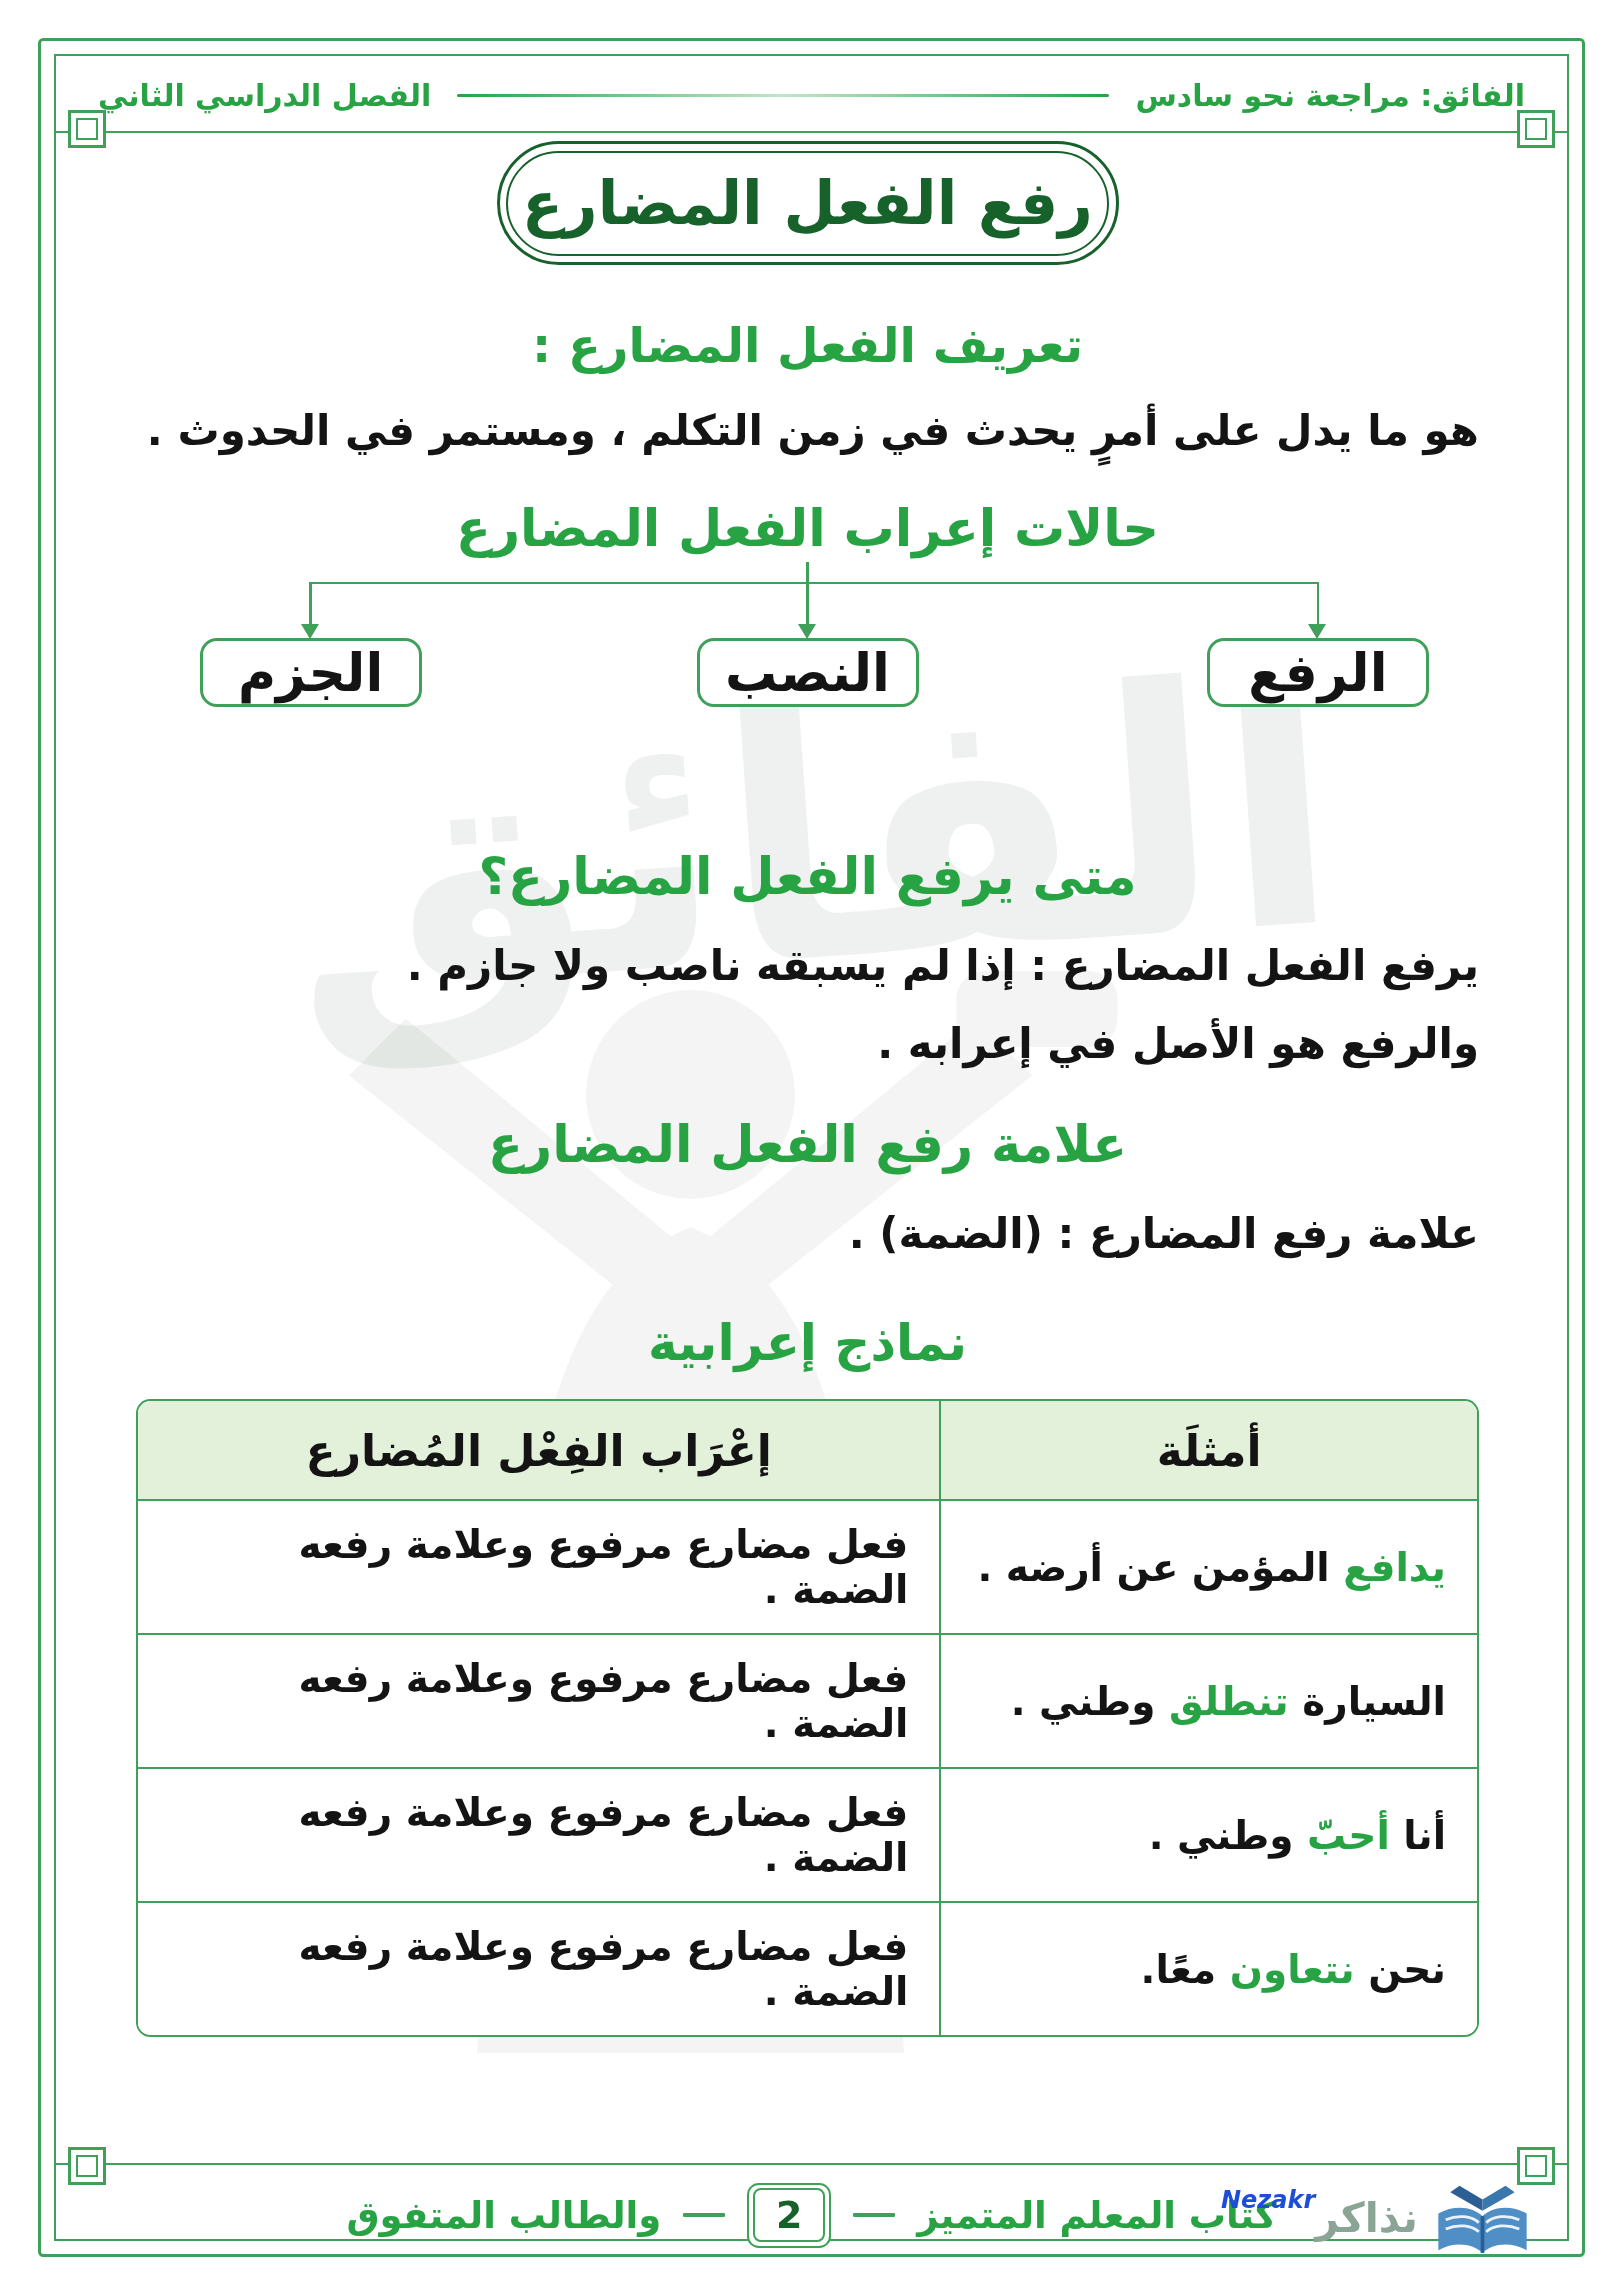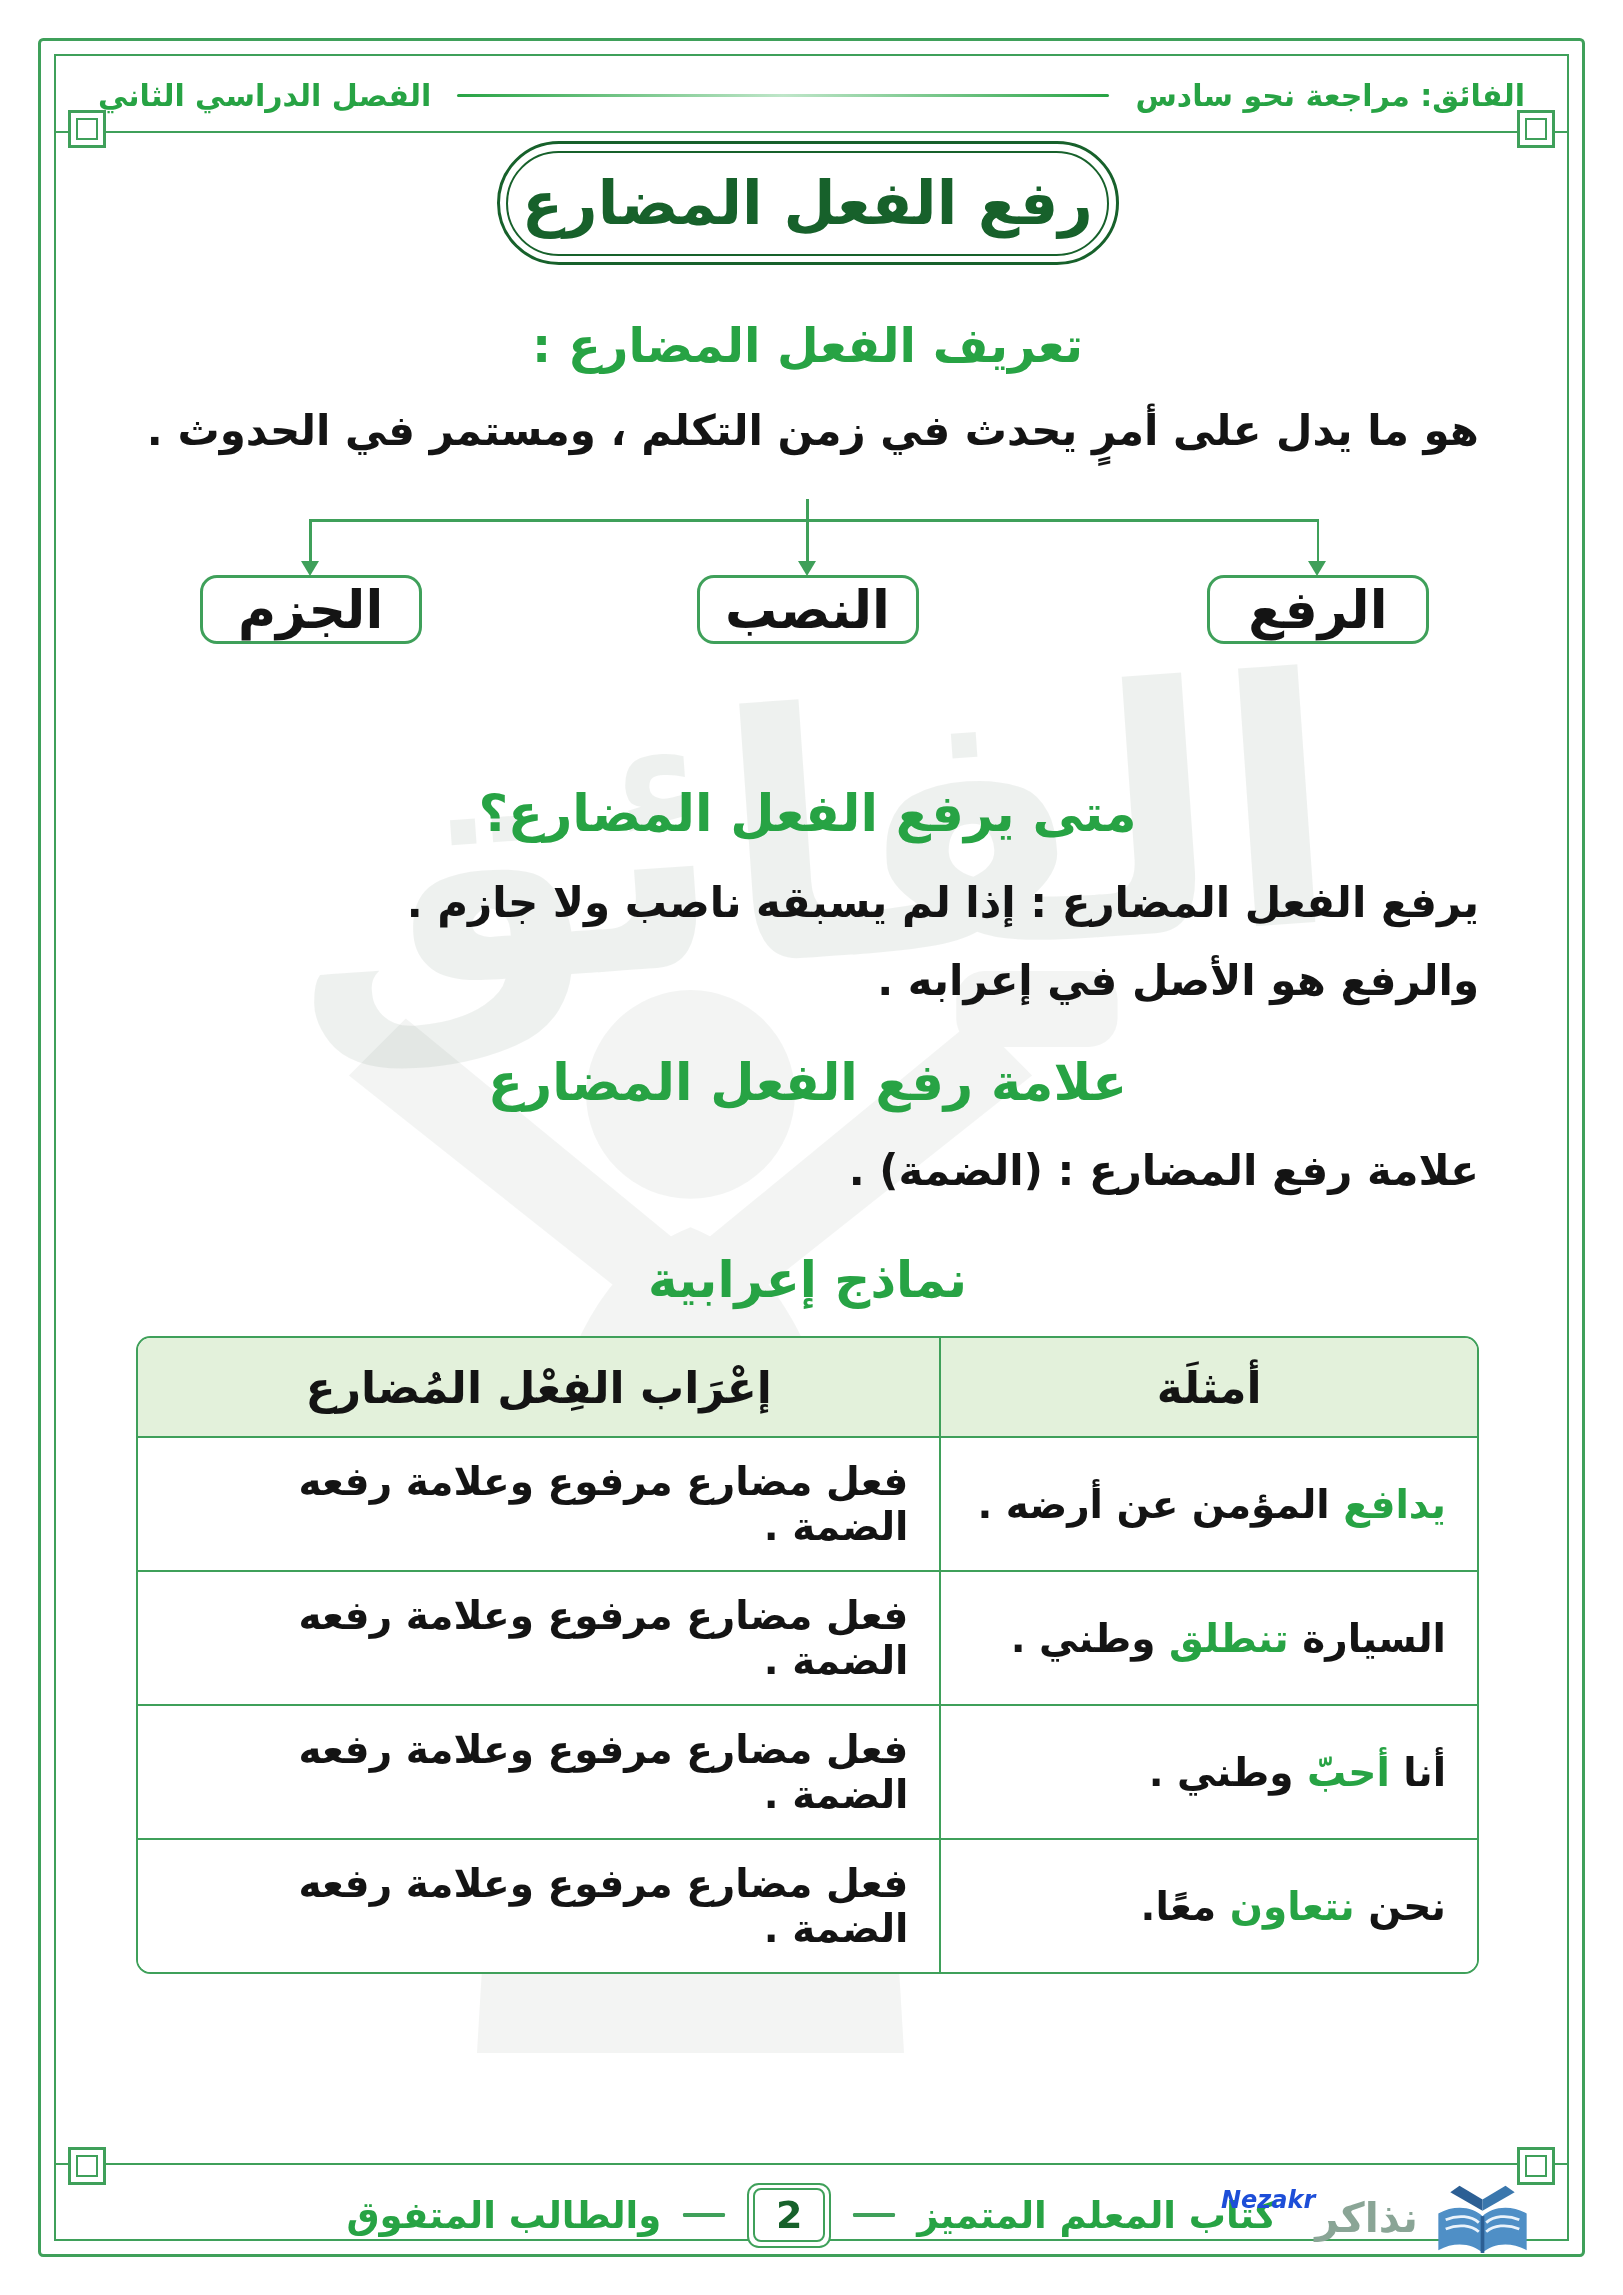--- a/index.html
+++ b/index.html
@@ -143,20 +143,21 @@
 
   <main class="content">
 
     <div class="title-pill">
       <span class="title-text">رفع الفعل المضارع</span>
     </div>
 
     <h2 class="green-heading h-definition">تعريف الفعل المضارع :</h2>
     <p class="body-text p-definition">هو ما يدل على أمرٍ يحدث في زمن التكلم ، ومستمر في الحدوث .</p>
 
+    <h2 class="green-heading h-cases">حالات إعراب الفعل المضارع</h2>
 
     <div class="diagram">
       <div class="dg-stem"></div>
       <div class="dg-hline"></div>
       <div class="dg-drop d-raf3"></div>
       <div class="dg-drop d-nasb"></div>
       <div class="dg-drop d-jazm"></div>
       <div class="dg-arrow a-raf3"></div>
       <div class="dg-arrow a-nasb"></div>
       <div class="dg-arrow a-jazm"></div>

